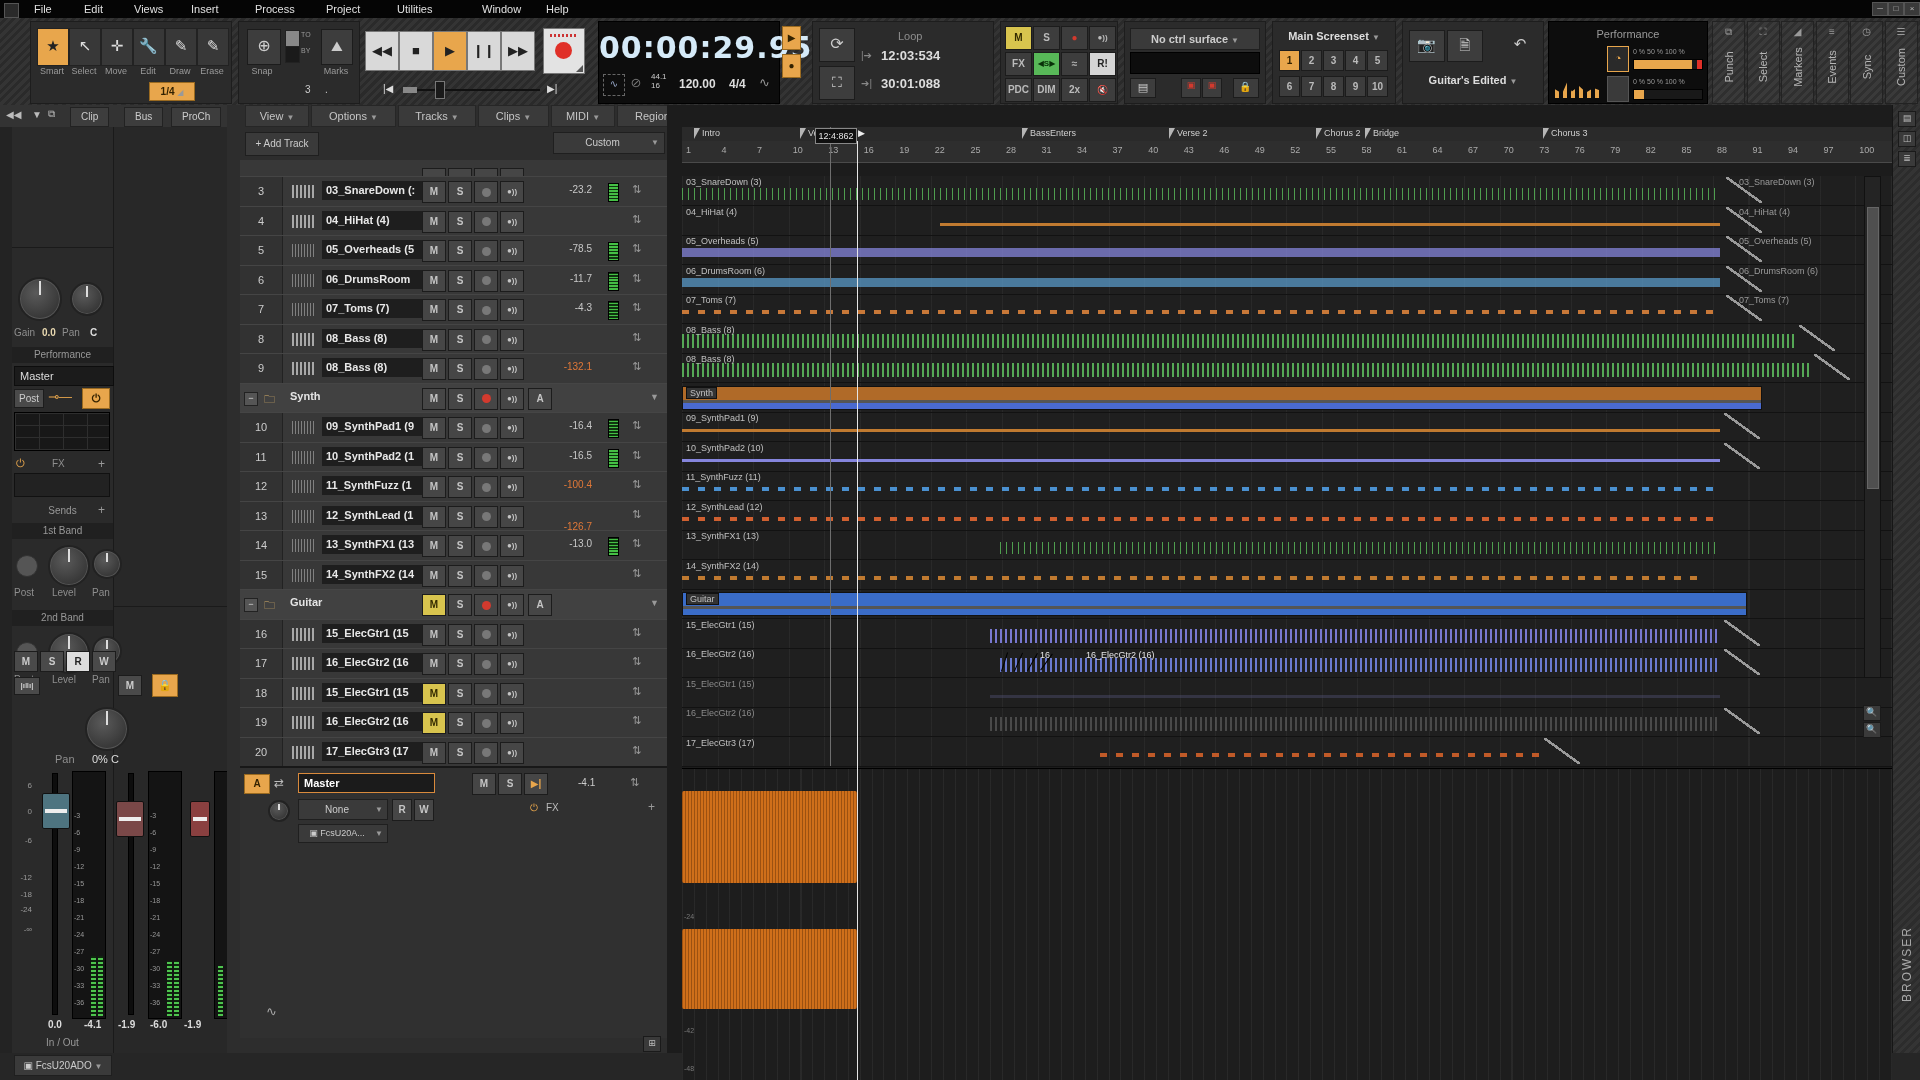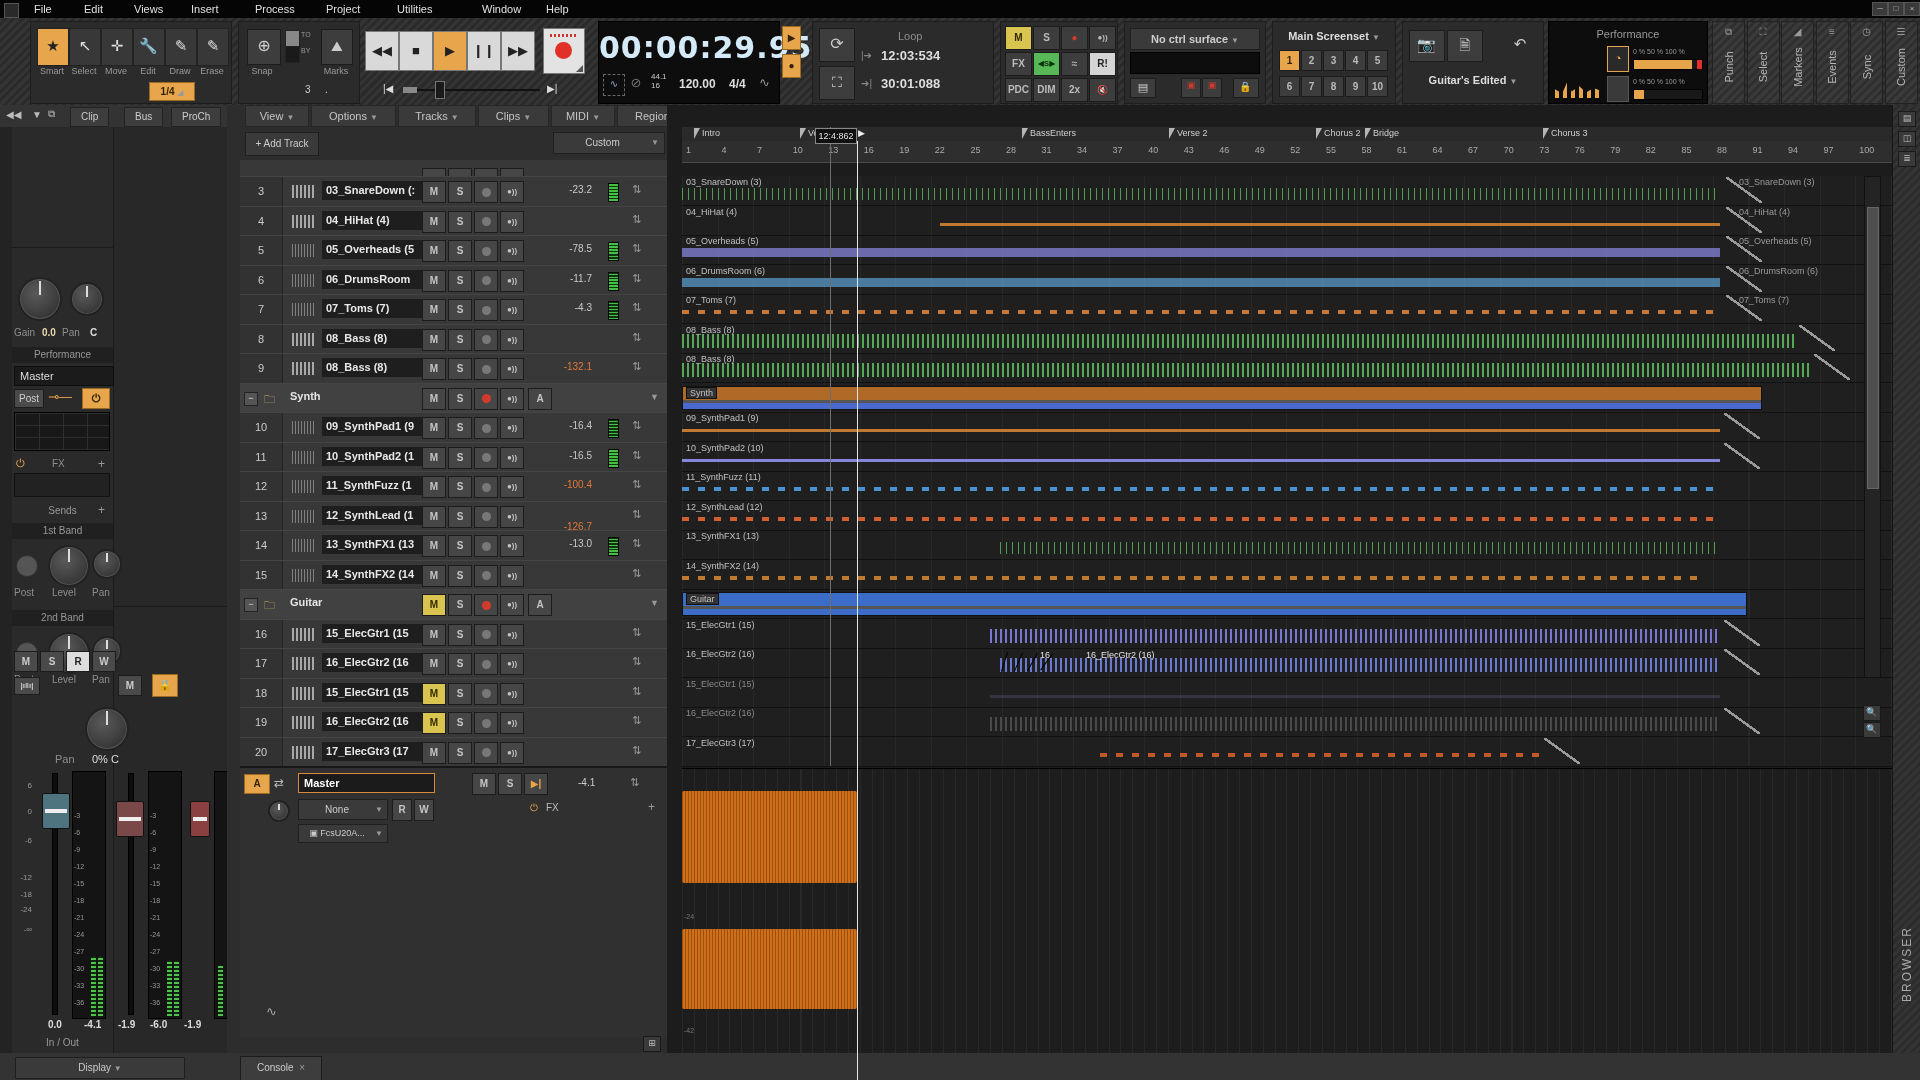--- a/index.html
+++ b/index.html
@@ -686,17 +686,13 @@
     <div class="zoombtn" style="left:1196px;top:600px;">🔍</div>
     <div class="zoombtn" style="left:1196px;top:617px;">🔍</div>
 
   </div>
 
   <div id="browserstrip">
     <span id="bricons"><div class="zoombtn" style="left: 5px; top: 6px;">▤</div><div class="zoombtn" style="left: 5px; top: 26px;">◫</div><div class="zoombtn" style="left: 5px; top: 46px;">≣</div></span>
     <span class="abs" style="left:14px;top:890px;transform:rotate(-90deg);transform-origin:left;color:#a8a8a8;font-size:12px;letter-spacing:2px;white-space:nowrap;">BROWSER</span>
   </div>
 
-  <div id="bottombar">
-    <div class="sq dd" style="left:15px;top:4px;width:168px;height:20px;line-height:20px;text-align:center;"><span>Display</span> <span class="caret">▼</span></div>
-    <div class="sq" style="left:240px;top:3px;width:80px;height:23px;line-height:22px;background:#3d3d3d;text-align:center;"><span>Console</span>&nbsp;&nbsp;<span style="color:#999;">×</span></div>
-  </div>
 </div>
 
 </body></html>

